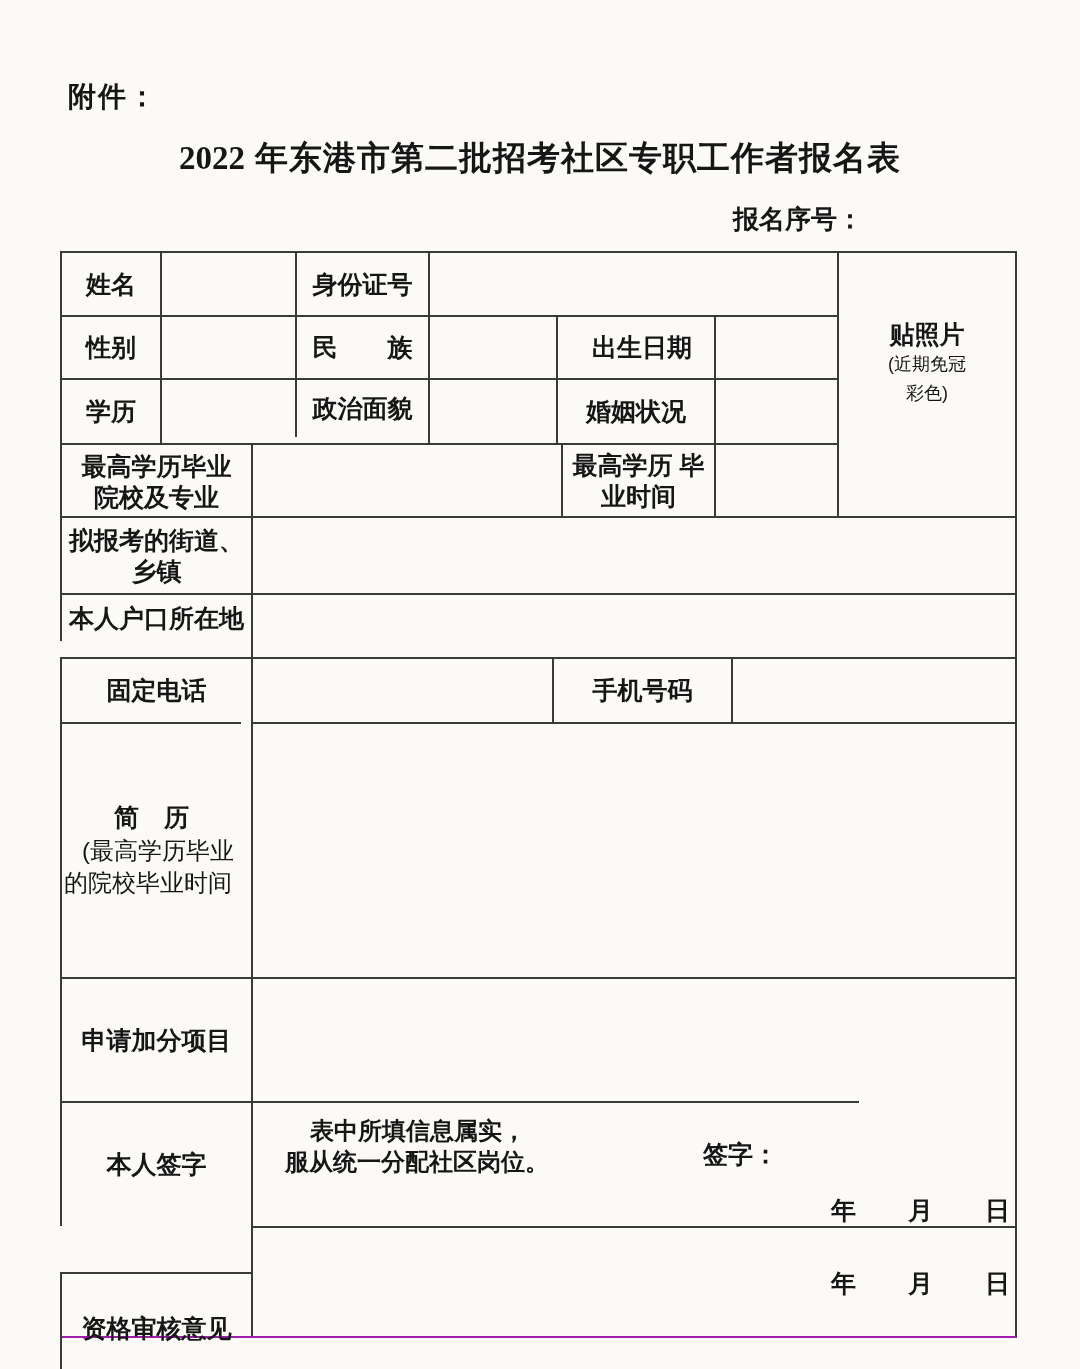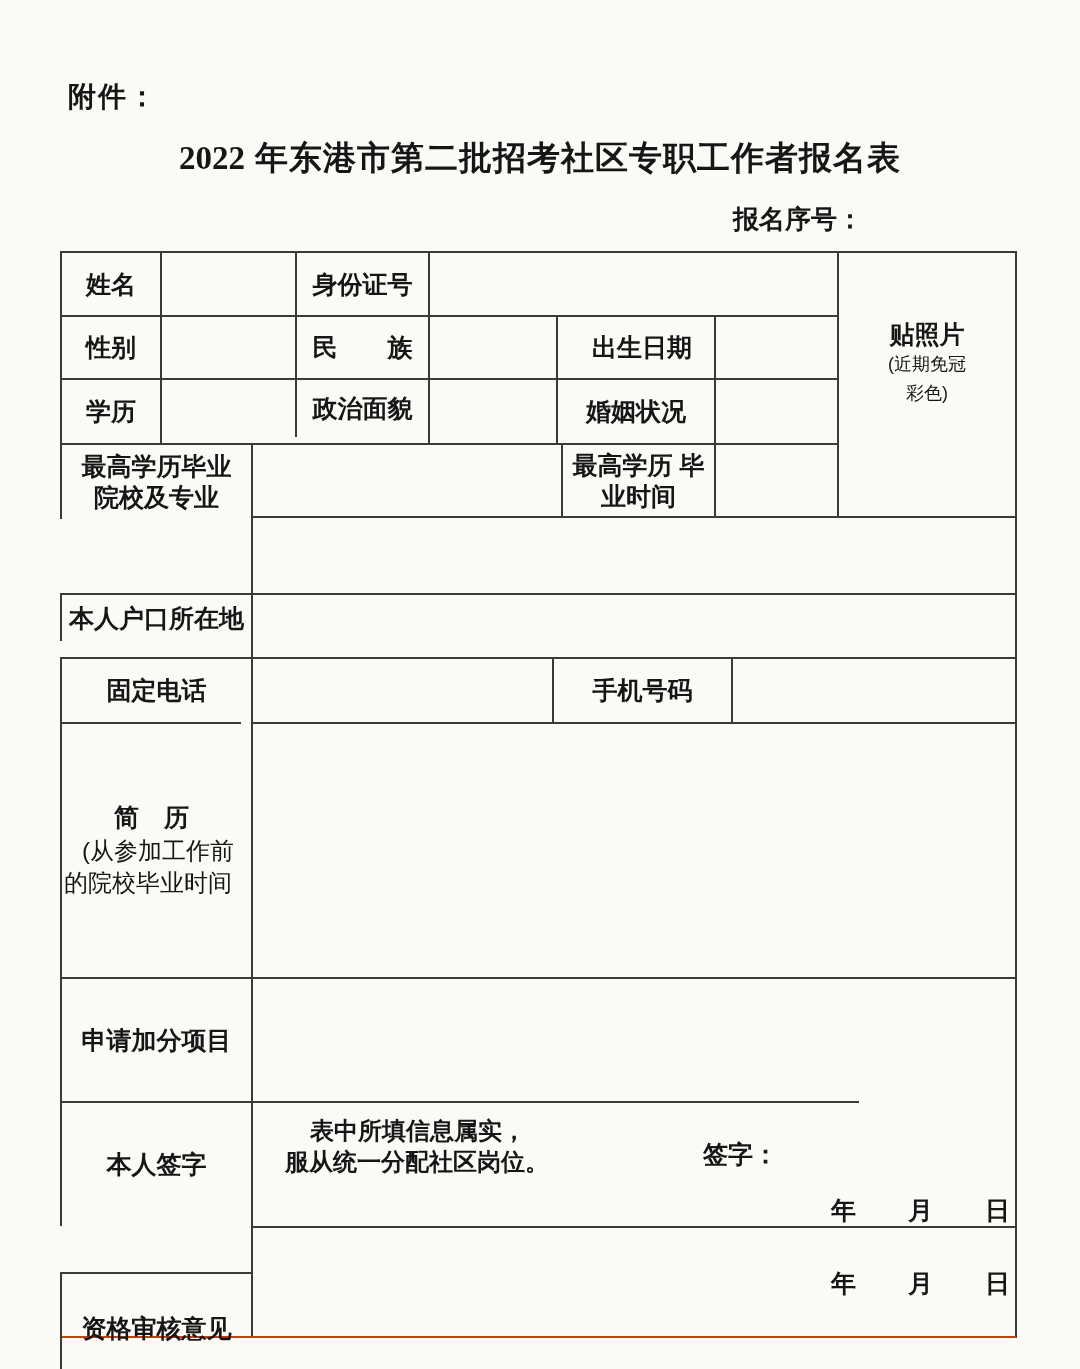--- a/index.html
+++ b/index.html
@@ -21,21 +21,21 @@
   }
   .title .year{font-family:"Liberation Serif","DejaVu Serif",serif;letter-spacing:0;}
   .serial{
     position:absolute;left:733px;top:202px;
     font-size:26px;font-weight:bold;
   }
   .form-table{
     position:absolute;left:60px;top:251px;
     width:955px;height:1085px;
     border-right:2px solid #3a3a3a;
-    border-bottom:2px solid #c2410c;
+    border-bottom:2px solid #a21caf;
   }
   .cell{
     position:absolute;box-sizing:border-box;
     border-left:2px solid #3a3a3a;
     border-top:2px solid #3a3a3a;
     display:flex;align-items:center;justify-content:center;
     text-align:center;
     font-size:25px;font-weight:bold;line-height:31px;
   }
   .cell.blank{background:transparent;}
@@ -101,34 +101,40 @@
   </div>
   <div class="cell blank" style="left:191px;top:192px;width:310px;height:73px;"></div>
   <div class="cell" style="left:501px;top:192px;width:153px;height:73px;">
     <div>
       <span style="display:block;">最高学历 毕</span>
       <span style="display:block;">业时间</span>
     </div>
   </div>
   <div class="cell blank" style="left:654px;top:192px;width:123px;height:73px;"></div>
 
+  <div class="cell" style="left:0;top:265px;width:191px;height:77px;">
+    <div>
+      <span style="display:block;">拟报考的街道、</span>
+      <span style="display:block;">乡镇</span>
+    </div>
+  </div>
   <div class="cell blank" style="left:191px;top:265px;width:764px;height:77px;"></div>
 
   <div class="cell" style="left:0;top:342px;width:191px;height:48px;">本人户口所在地</div>
   <div class="cell blank" style="left:191px;top:342px;width:764px;height:64px;"></div>
 
   <div class="cell" style="left:0;top:406px;width:191px;height:65px;">固定电话</div>
   <div class="cell blank" style="left:191px;top:406px;width:301px;height:65px;"></div>
   <div class="cell" style="left:492px;top:406px;width:179px;height:65px;">手机号码</div>
   <div class="cell blank" style="left:671px;top:406px;width:284px;height:65px;"></div>
 
   <div class="cell resume-cell" style="left:0;top:471px;width:181px;height:255px;">
     <div class="resume-title">简　历</div>
     <div class="resume-note">
-      <span class="indent">(从参加工作前</span>
+      <span class="indent">(最高学历毕业</span>
       <span style="display:block;">的院校毕业时间</span>
     </div>
   </div>
   <div class="cell blank" style="left:191px;top:471px;width:764px;height:255px;"></div>
 
   <div class="cell" style="left:0;top:726px;width:191px;height:124px;">申请加分项目</div>
   <div class="cell blank" style="left:191px;top:726px;width:764px;height:124px;"></div>
 
   <div class="cell" style="left:0;top:850px;width:191px;height:125px;">本人签字</div>
   <div class="cell composite" style="left:191px;top:850px;width:608px;height:125px;padding-left:39px;">

